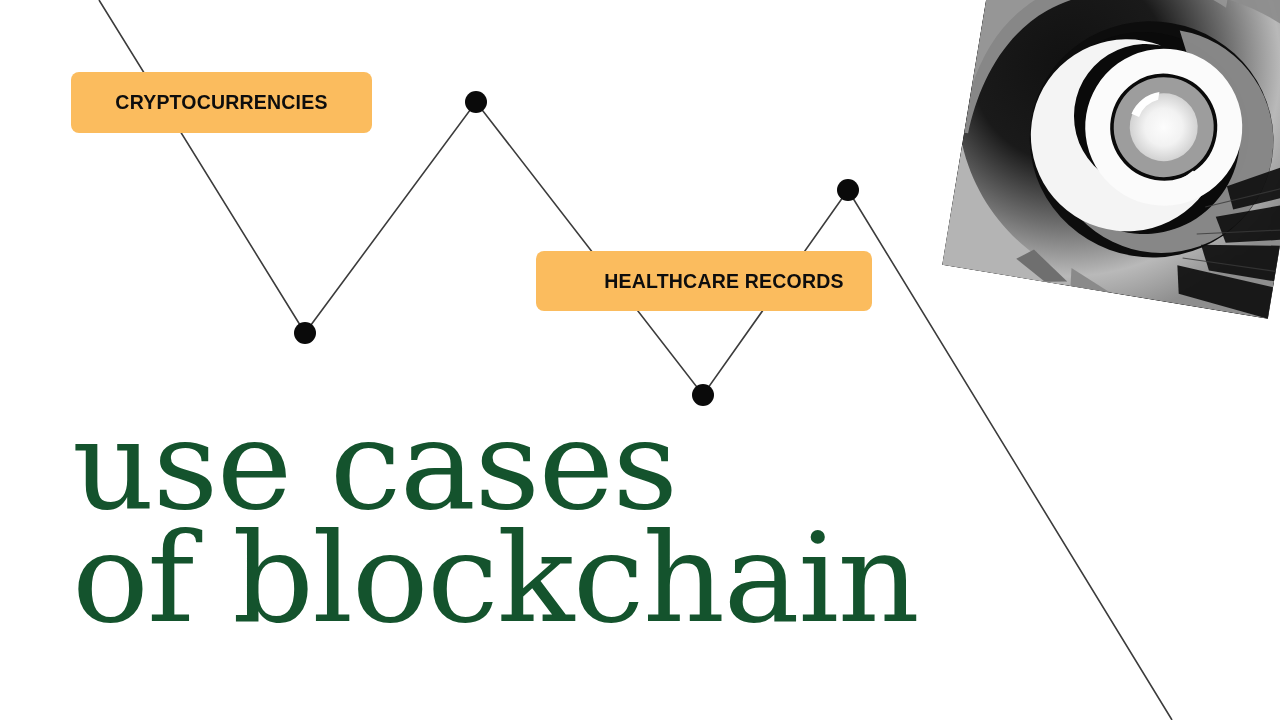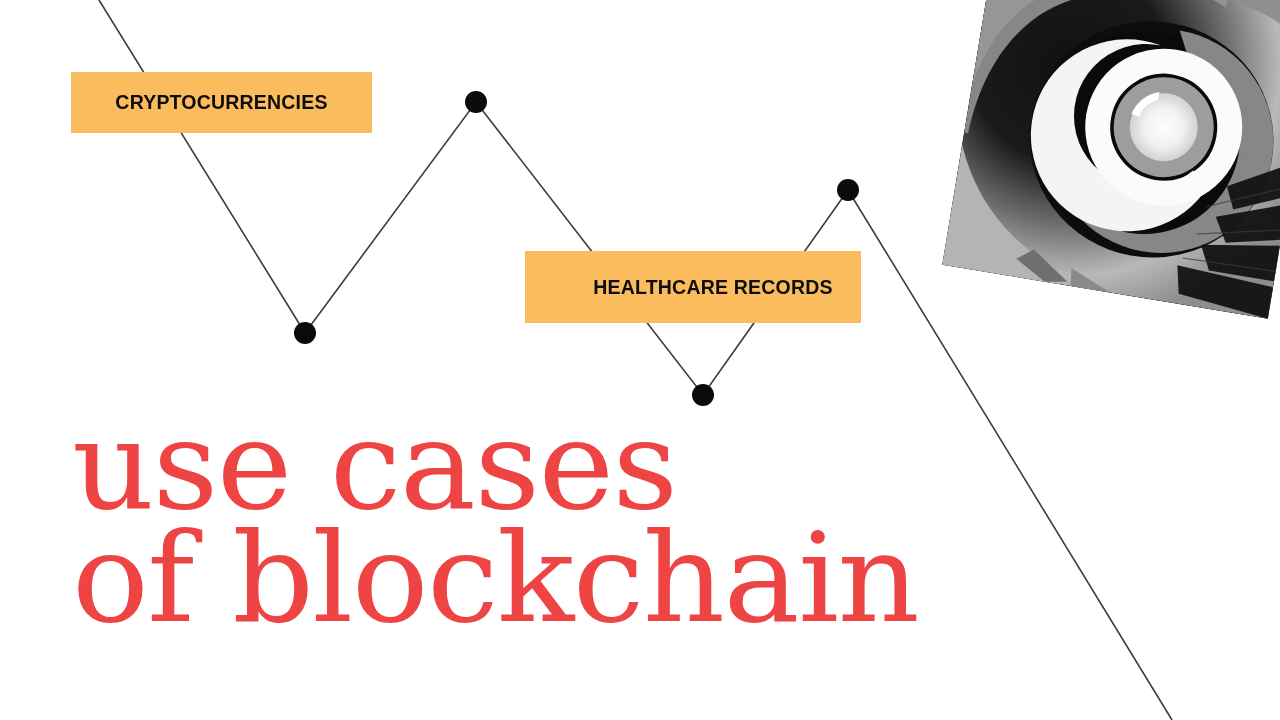--- a/index.html
+++ b/index.html
@@ -50,36 +50,37 @@
     color: #0d0d0d;
     font-family: "Liberation Sans", sans-serif;
     font-weight: bold;
     font-size: 19.5px;
     letter-spacing: 0.2px;
     display: flex;
     align-items: center;
     justify-content: center;
     white-space: nowrap;
     box-sizing: border-box;
+    border-radius: 8px;
   }
 
   #chip-0 { left: 71px;  top: 72px;  width: 301px; height: 61px; }
   #chip-1 { left: 283px; top: 162px; width: 349px; height: 61px; }
-  #chip-2 { left: 525px; top: 251px; width: 336px; height: 72px; padding-left: 40px; }
+  #chip-2 { left: 536px; top: 251px; width: 336px; height: 60px; padding-left: 40px; }
   #chip-3 { left: 797px; top: 341px; width: 265px; height: 61px; }
   #chip-4 { left: 910px; top: 442px; width: 298px; height: 61px; }
 
   
   .headline {
     position: absolute;
     left: 72px;
     top: 412px;
     width: 900px;
     font-family: "DejaVu Serif", "Liberation Serif", serif;
-    color: #ef4444;
+    color: #14532d;
     line-height: 0.86;
     letter-spacing: -1.5px;
   }
   .headline .line {
     display: block;
     font-size: 124px;
     font-weight: 400;
     transform: scaleX(1.03);
     transform-origin: left center;
   }

